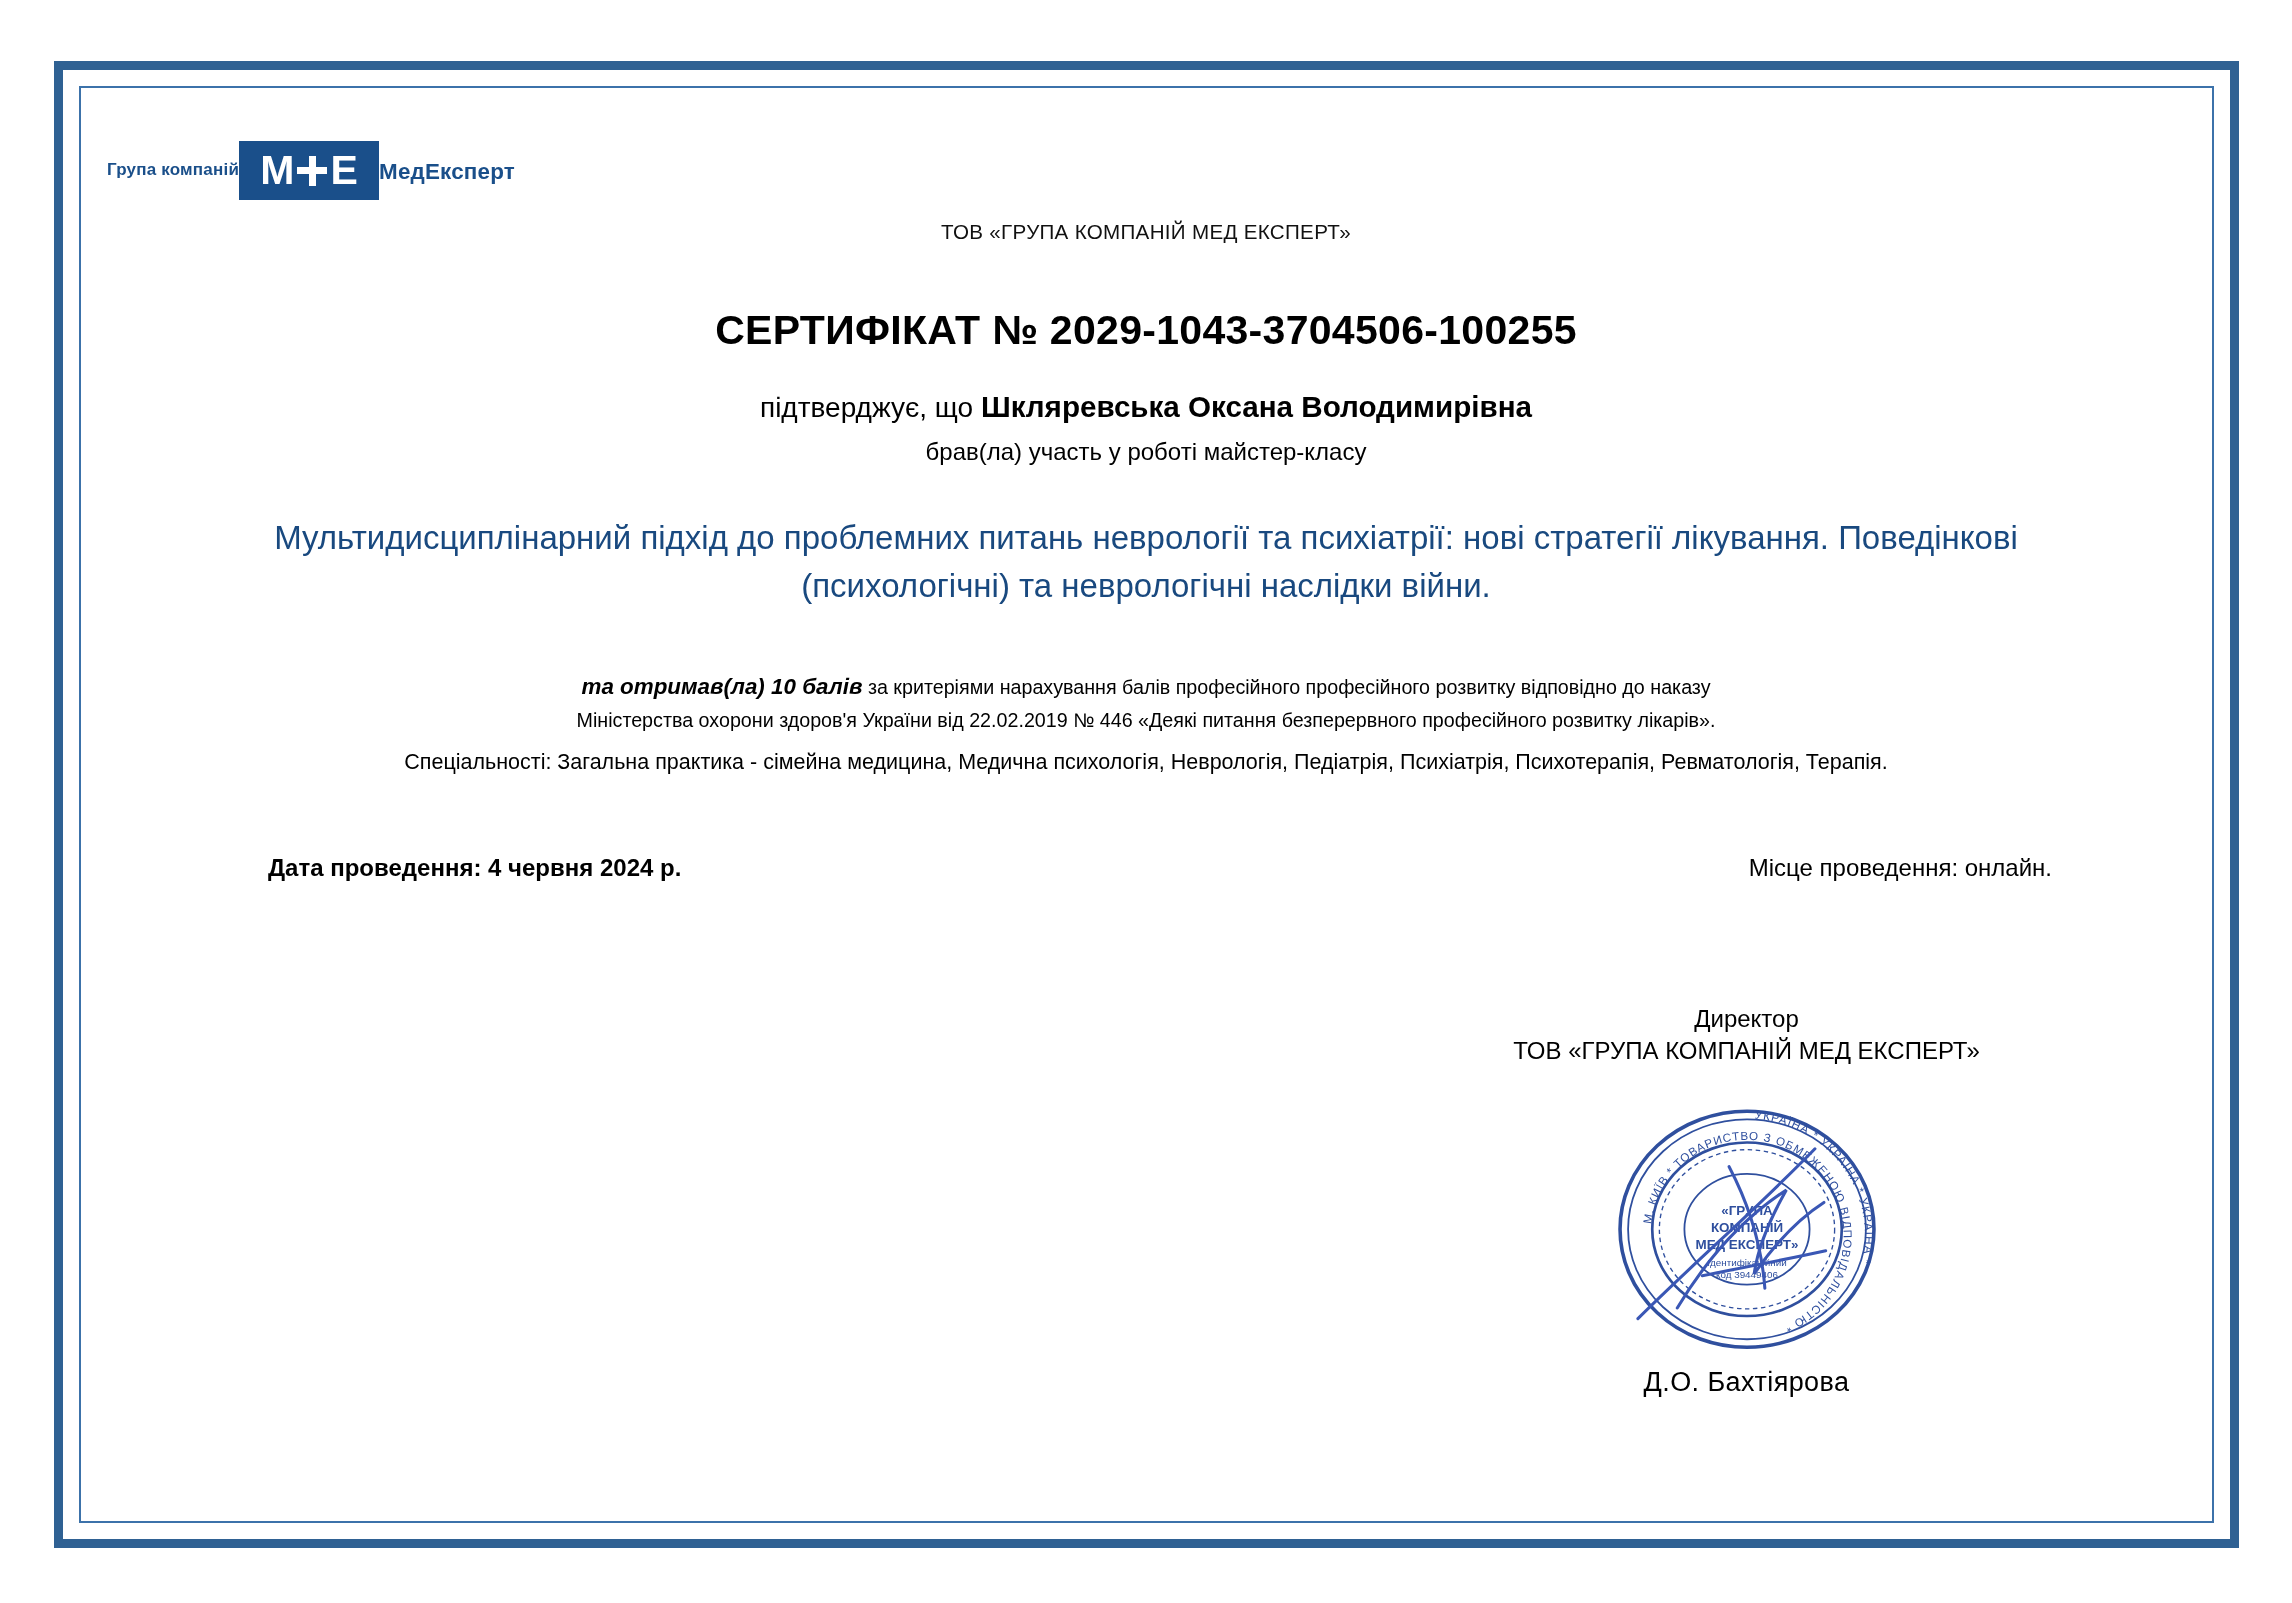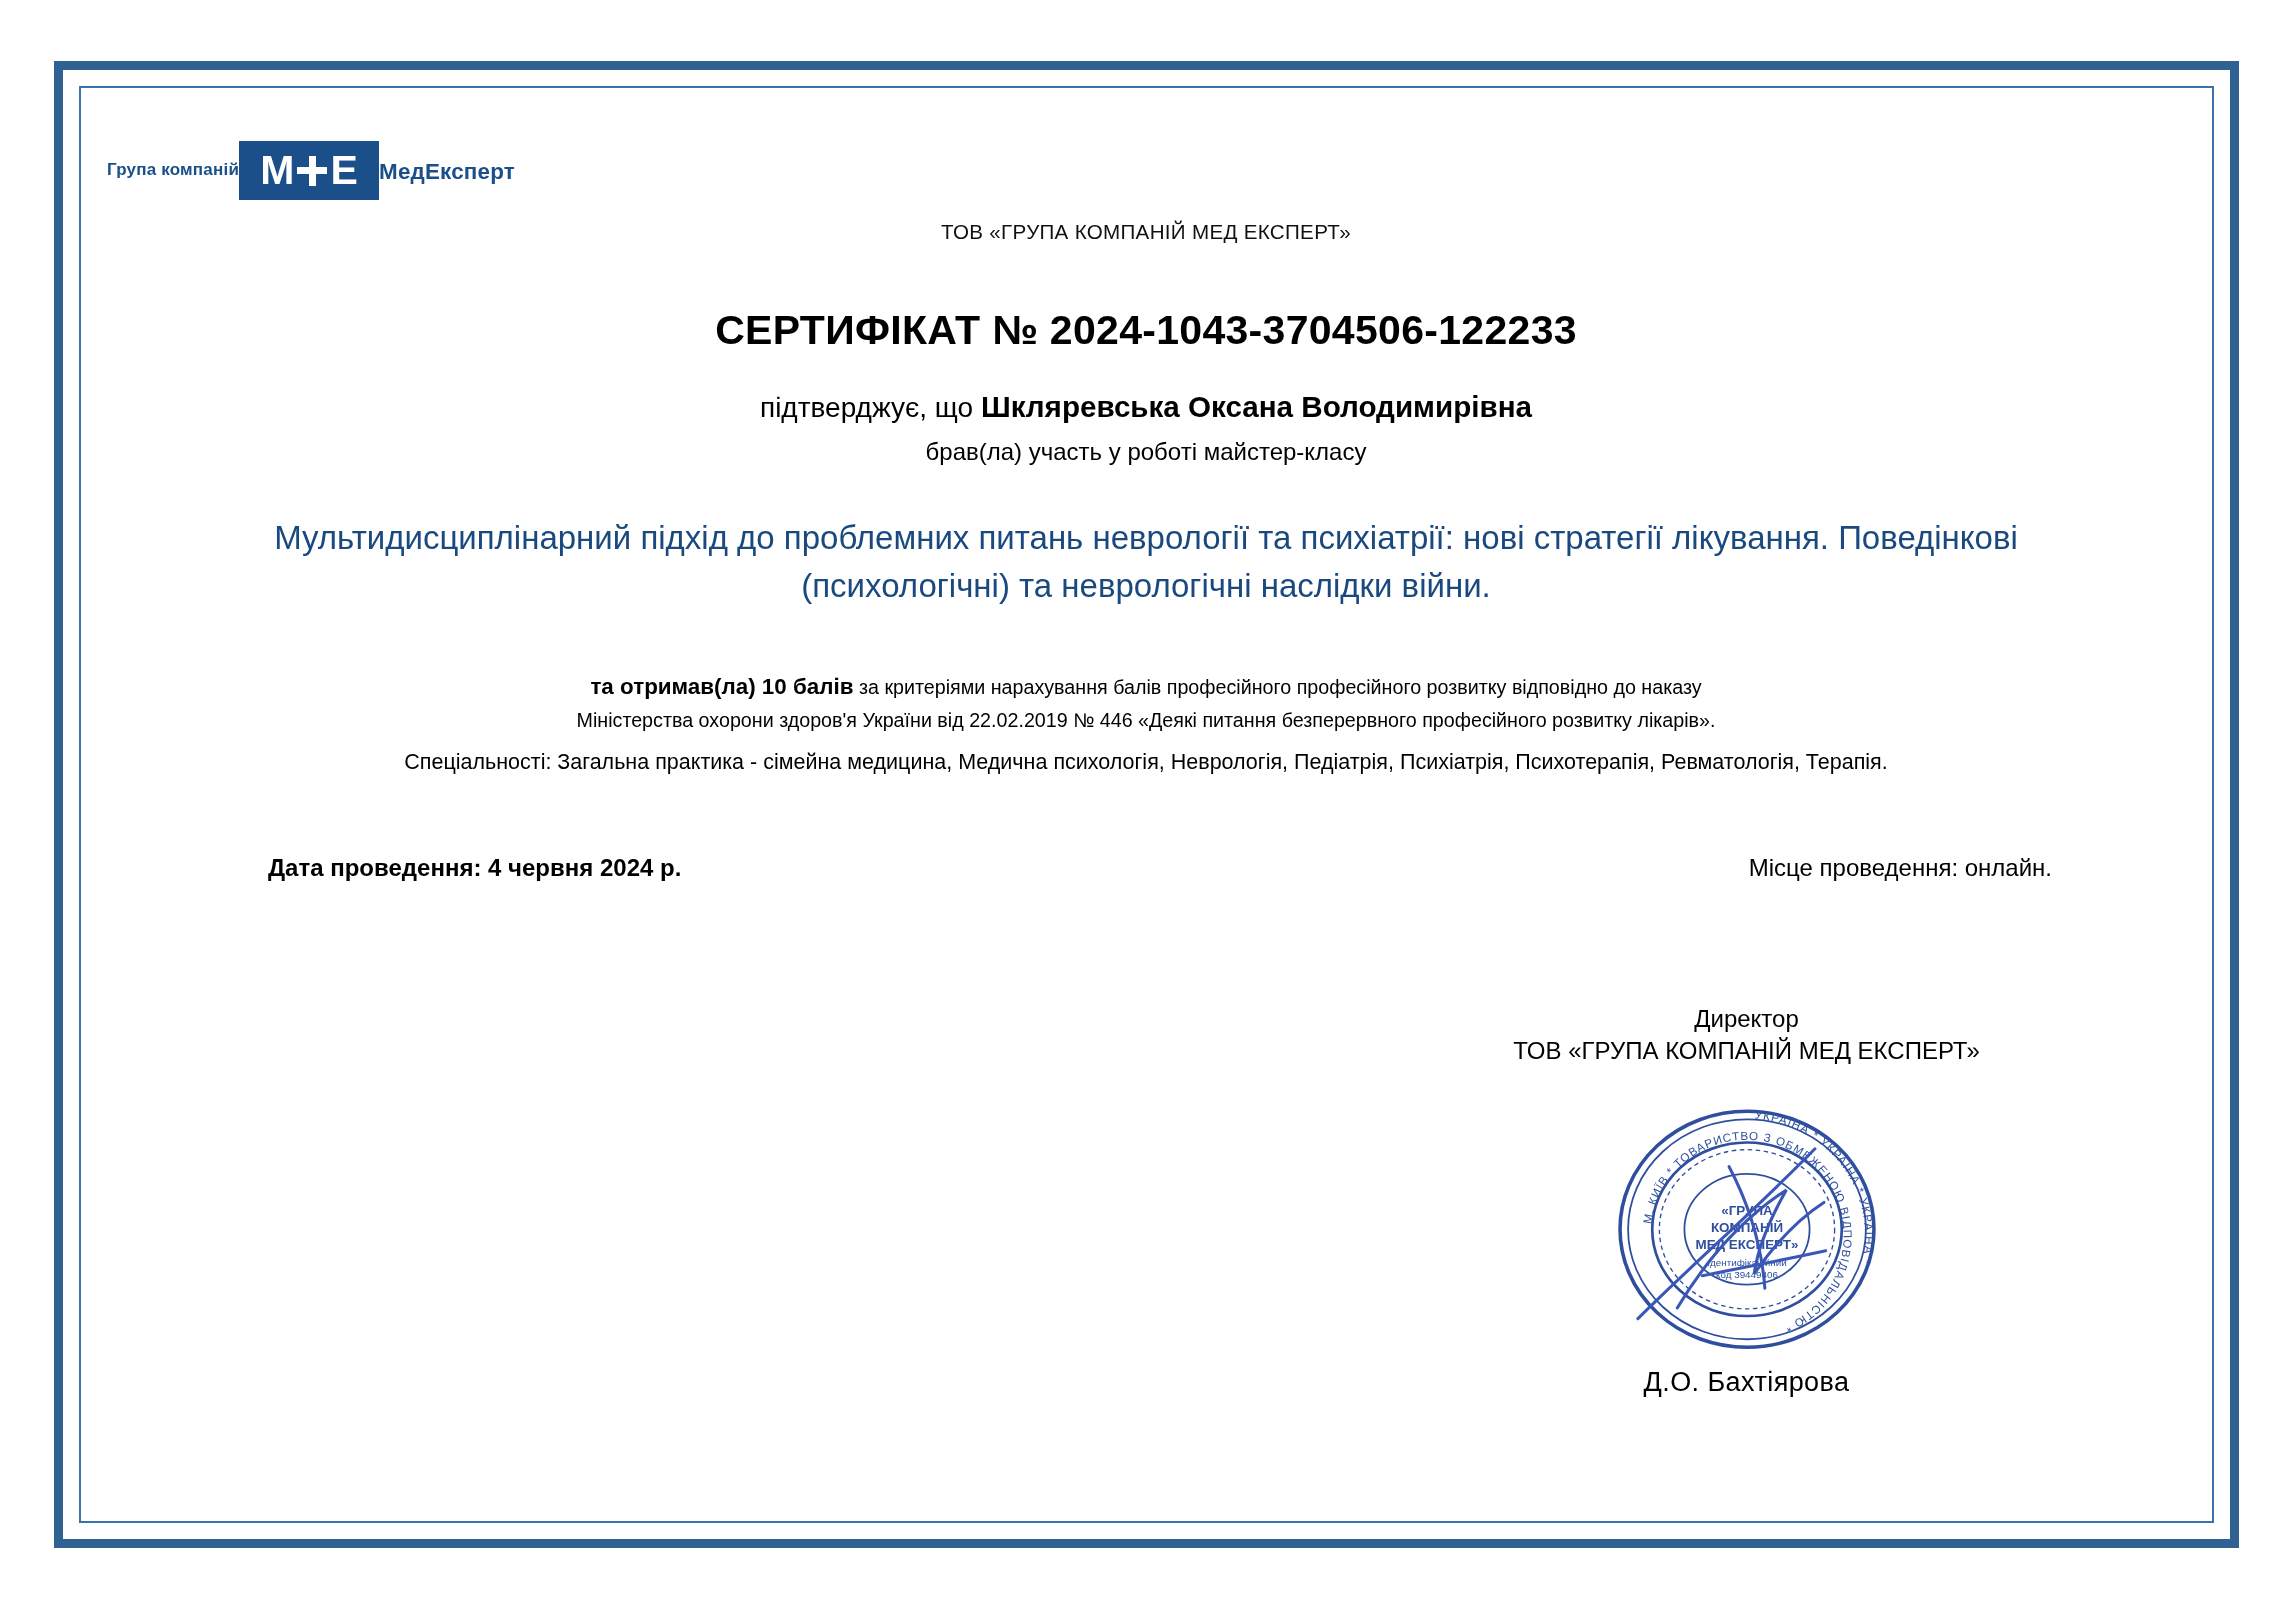--- a/index.html
+++ b/index.html
@@ -155,20 +155,21 @@
 
   
   .points-block {
     margin-top: 59px;
     font-size: 19.7px;
     line-height: 1.6;
   }
   .points-strong {
     font-weight: bold;
     font-size: 22.4px;
+    font-style: italic;
   }
   .points-line-2 {
     font-size: 19.7px;
   }
   .specialties {
     margin-top: 9px;
     font-size: 21.5px;
   }
 
   
@@ -231,21 +232,21 @@
       <div class="logo-mark">
         <span class="m">М</span>
         <span class="logo-cross"></span>
         <span class="e">Е</span>
       </div>
       <div class="logo-bottom-text">МедЕксперт</div>
     </div>
 
     <div class="company-line">ТОВ «ГРУПА КОМПАНІЙ МЕД ЕКСПЕРТ»</div>
 
-    <div class="cert-title">СЕРТИФІКАТ № 2024-1043-3704506-122233</div>
+    <div class="cert-title">СЕРТИФІКАТ № 2029-1043-3704506-100255</div>
 
     <div class="confirm-line">
       <span>підтверджує, що</span>
       <span class="person">Шкляревська Оксана Володимирівна</span>
     </div>
 
     <div class="participation-line">брав(ла) участь у роботі майстер-класу</div>
 
     <div class="event-title">Мультидисциплінарний підхід до проблемних питань неврології та психіатрії: нові стратегії лікування. Поведінкові (психологічні) та неврологічні наслідки війни.</div>
 

